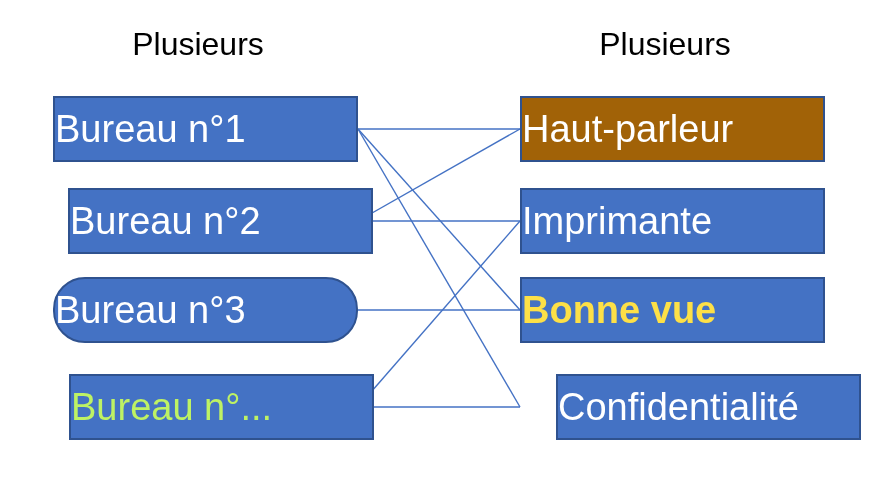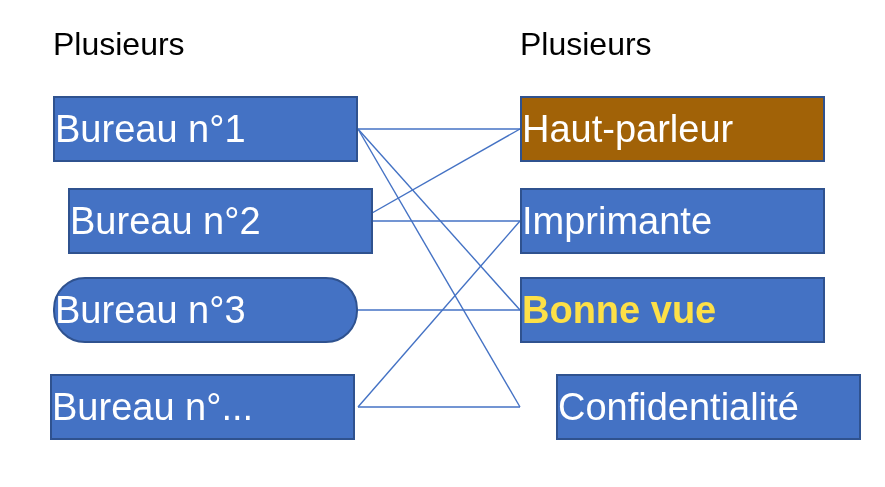--- a/index.html
+++ b/index.html
@@ -14,21 +14,21 @@
     background: #ffffff;
     overflow: hidden;
     font-family: "Liberation Sans", sans-serif;
   }
   .col-header {
     position: absolute;
     top: 22px;
     width: 290px;
     height: 44px;
     line-height: 44px;
-    text-align: left;
+    text-align: center;
     font-size: 32px;
     font-weight: 400;
     color: #000000;
     white-space: nowrap;
   }
   #hdr-left  { left: 53px; }
   #hdr-right { left: 520px; }
   #edges-svg {
     position: absolute;
     left: 0;
@@ -72,21 +72,21 @@
   <div id="left-col">
       <div class="node" style="left: 53px; top: 96px; background: rgb(68, 114, 196); border-color: rgb(47, 82, 143); color: rgb(255, 255, 255);">
         <span>Bureau n°1</span>
       </div>
       <div class="node" style="left: 68px; top: 188px; background: rgb(68, 114, 196); border-color: rgb(47, 82, 143); color: rgb(255, 255, 255);">
         <span>Bureau n°2</span>
       </div>
       <div class="node" style="left: 53px; top: 277px; background: rgb(68, 114, 196); border-color: rgb(47, 82, 143); color: rgb(255, 255, 255); border-radius: 32px;">
         <span>Bureau n°3</span>
       </div>
-      <div class="node" style="left: 50px; top: 374px; background: rgb(68, 114, 196); border-color: rgb(47, 82, 143); color: #ffffff;">
+      <div class="node" style="left: 69px; top: 374px; background: rgb(68, 114, 196); border-color: rgb(47, 82, 143); color: #bef264;">
         <span>Bureau n°...</span>
       </div>
     </div>
   <div id="right-col">
       <div class="node" style="left: 520px; top: 96px; background: #a16207; border-color: rgb(47, 82, 143); color: rgb(255, 255, 255);">
         <span>Haut-parleur</span>
       </div>
       <div class="node" style="left: 520px; top: 188px; background: rgb(68, 114, 196); border-color: rgb(47, 82, 143); color: rgb(255, 255, 255);">
         <span>Imprimante</span>
       </div>

